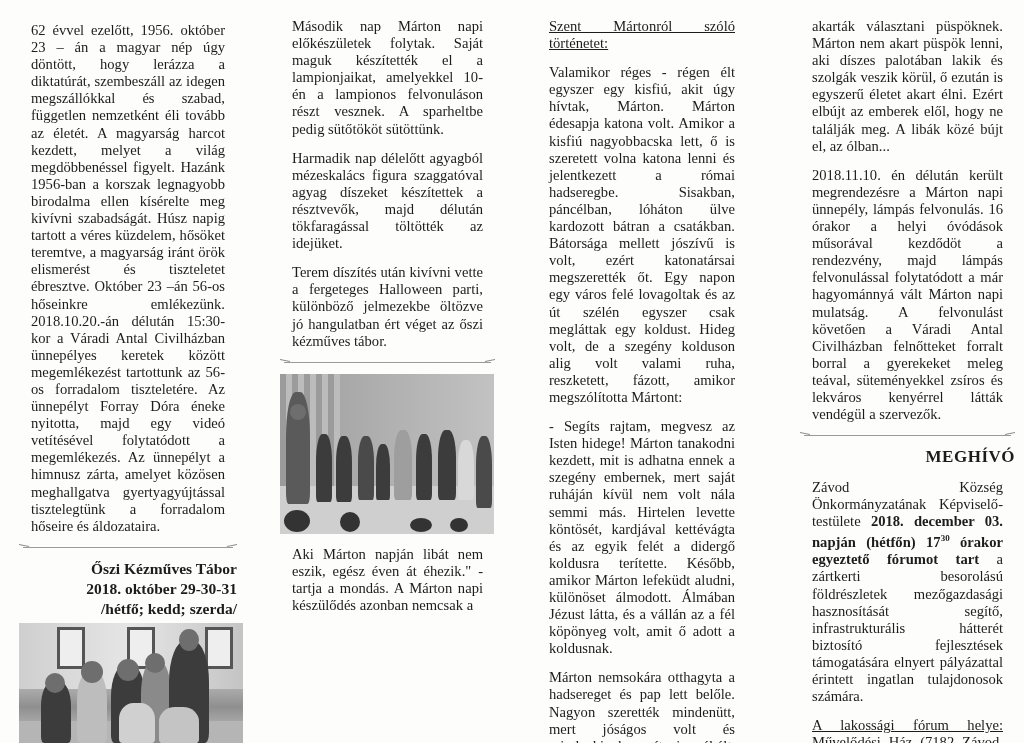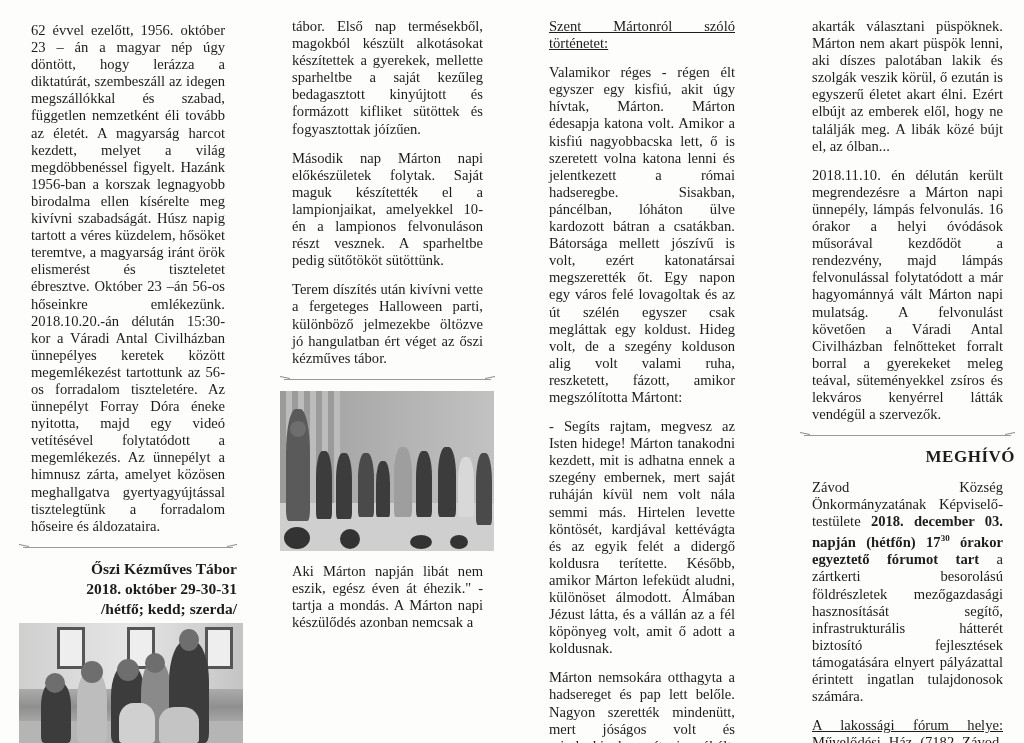--- a/index.html
+++ b/index.html
@@ -83,22 +83,22 @@
     <div class="fig" style="left:122px;width:30px;height:82px;background:#8a8a8a;"></div>
       <div class="head" style="left:126px;top:30px;width:20px;height:20px;"></div>
     <div class="fig" style="left:150px;width:40px;height:102px;"></div>
       <div class="head" style="left:160px;top:6px;width:20px;height:22px;"></div>
     <div class="fig" style="left:100px;width:36px;height:40px;background:#d0d0d0;"></div>
     <div class="fig" style="left:140px;width:40px;height:36px;background:#c4c4c4;"></div>
   </div>
 </div>
 
 <div class="col" id="col2">
-  <p>tábor. Első nap termésekből, magokból készült alkotásokat készítettek a gyerekek, mellette sparheltbe a saját kezűleg bedagasztott kinyújtott és formázott kifliket sütöttek és fogyasztottak jóízűen.</p>
   <p>Második nap Márton napi előkészületek folytak. Saját maguk készítették el a lampionjaikat, amelyekkel 10-én a lampionos felvonuláson részt vesznek. A sparheltbe pedig sütőtököt sütöttünk.</p>
+  <p>Harmadik nap délelőtt agyagból mézeskalács figura szaggatóval agyag díszeket készítettek a résztvevők, majd délután tökfaragással töltötték az idejüket.</p>
   <p>Terem díszítés után kivívni vette a fergeteges Halloween parti, különböző jelmezekbe öltözve jó hangulatban ért véget az őszi kézműves tábor.</p>
   <div class="divider"></div>
   <div class="photo" id="photo2" title="Children in goose costumes performing on stage">
     <div class="curtain" style="left:0;width:60px;"></div>
     <div class="wall" style="left:60px;background:linear-gradient(90deg,#a8a8a8,#c2c2c2);height:70%;"></div>
     <div class="floor" style="height:30%;background:#cfcfcf;"></div>
     <div class="fig" style="left:6px;width:24px;height:112px;background:#5a5a5a;bottom:30px;"></div>
       <div class="head" style="left:10px;top:30px;width:16px;height:16px;"></div>
     <div class="fig" style="left:36px;width:16px;height:68px;bottom:32px;"></div>
     <div class="fig" style="left:56px;width:16px;height:66px;bottom:32px;"></div>

